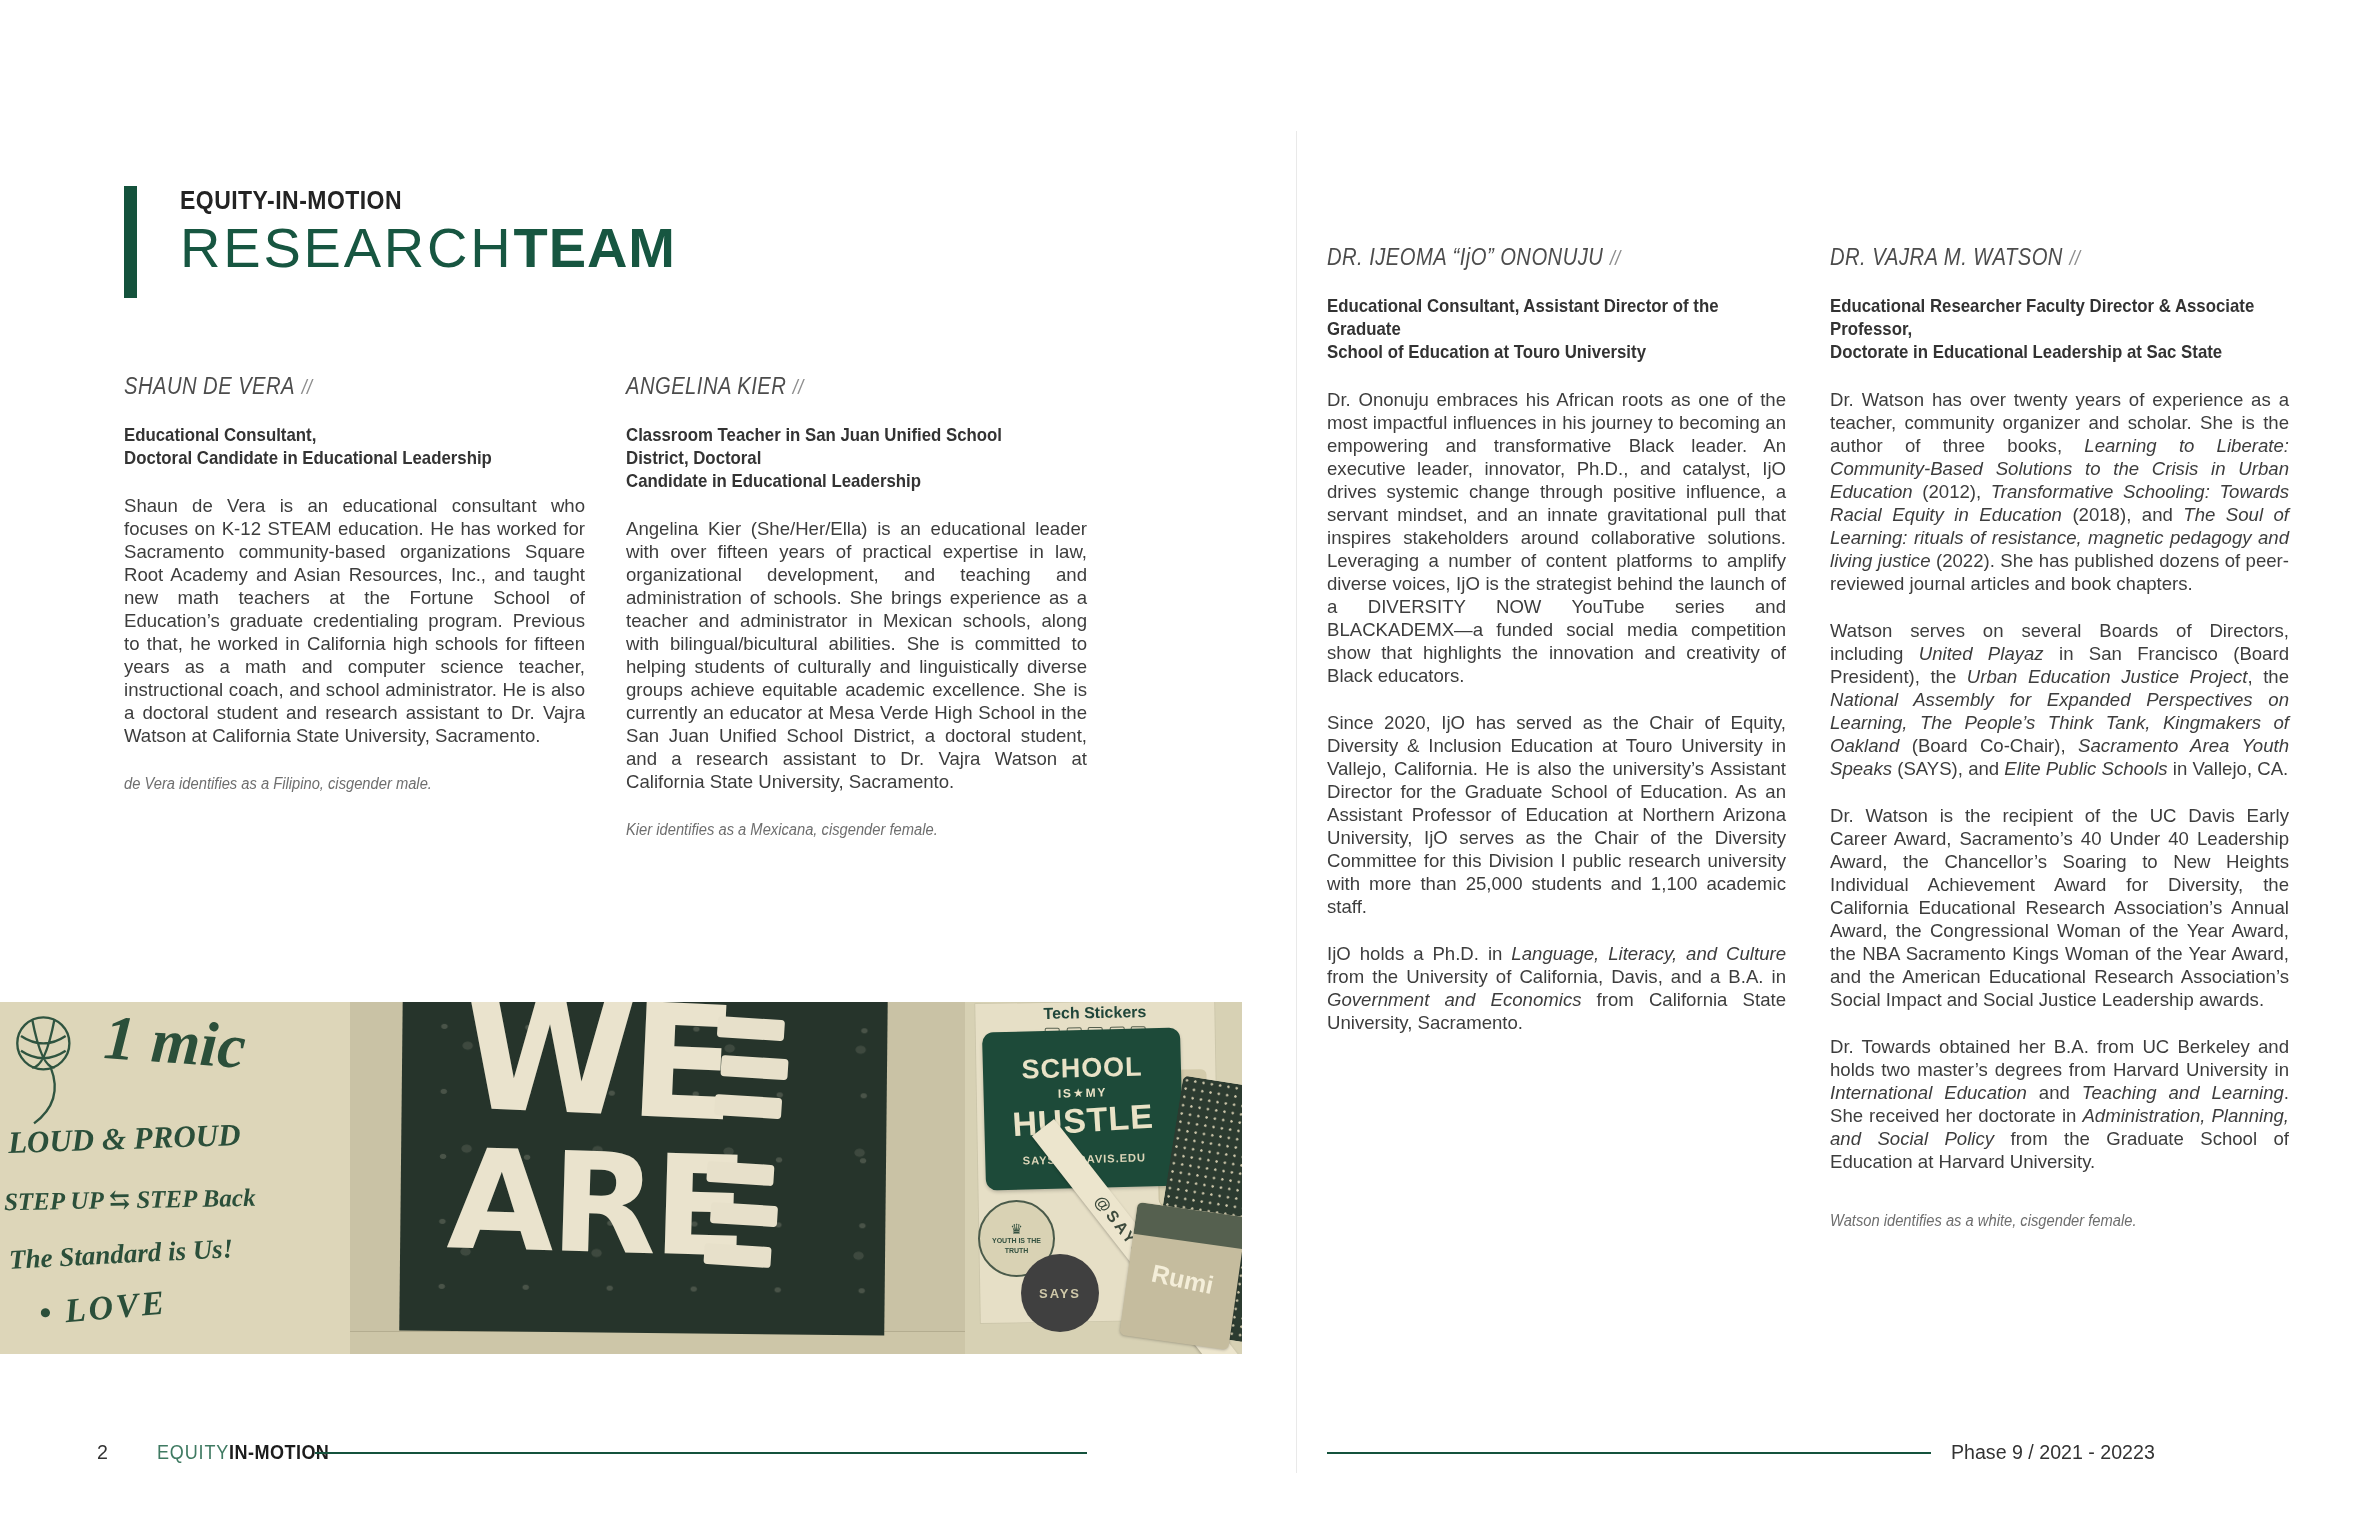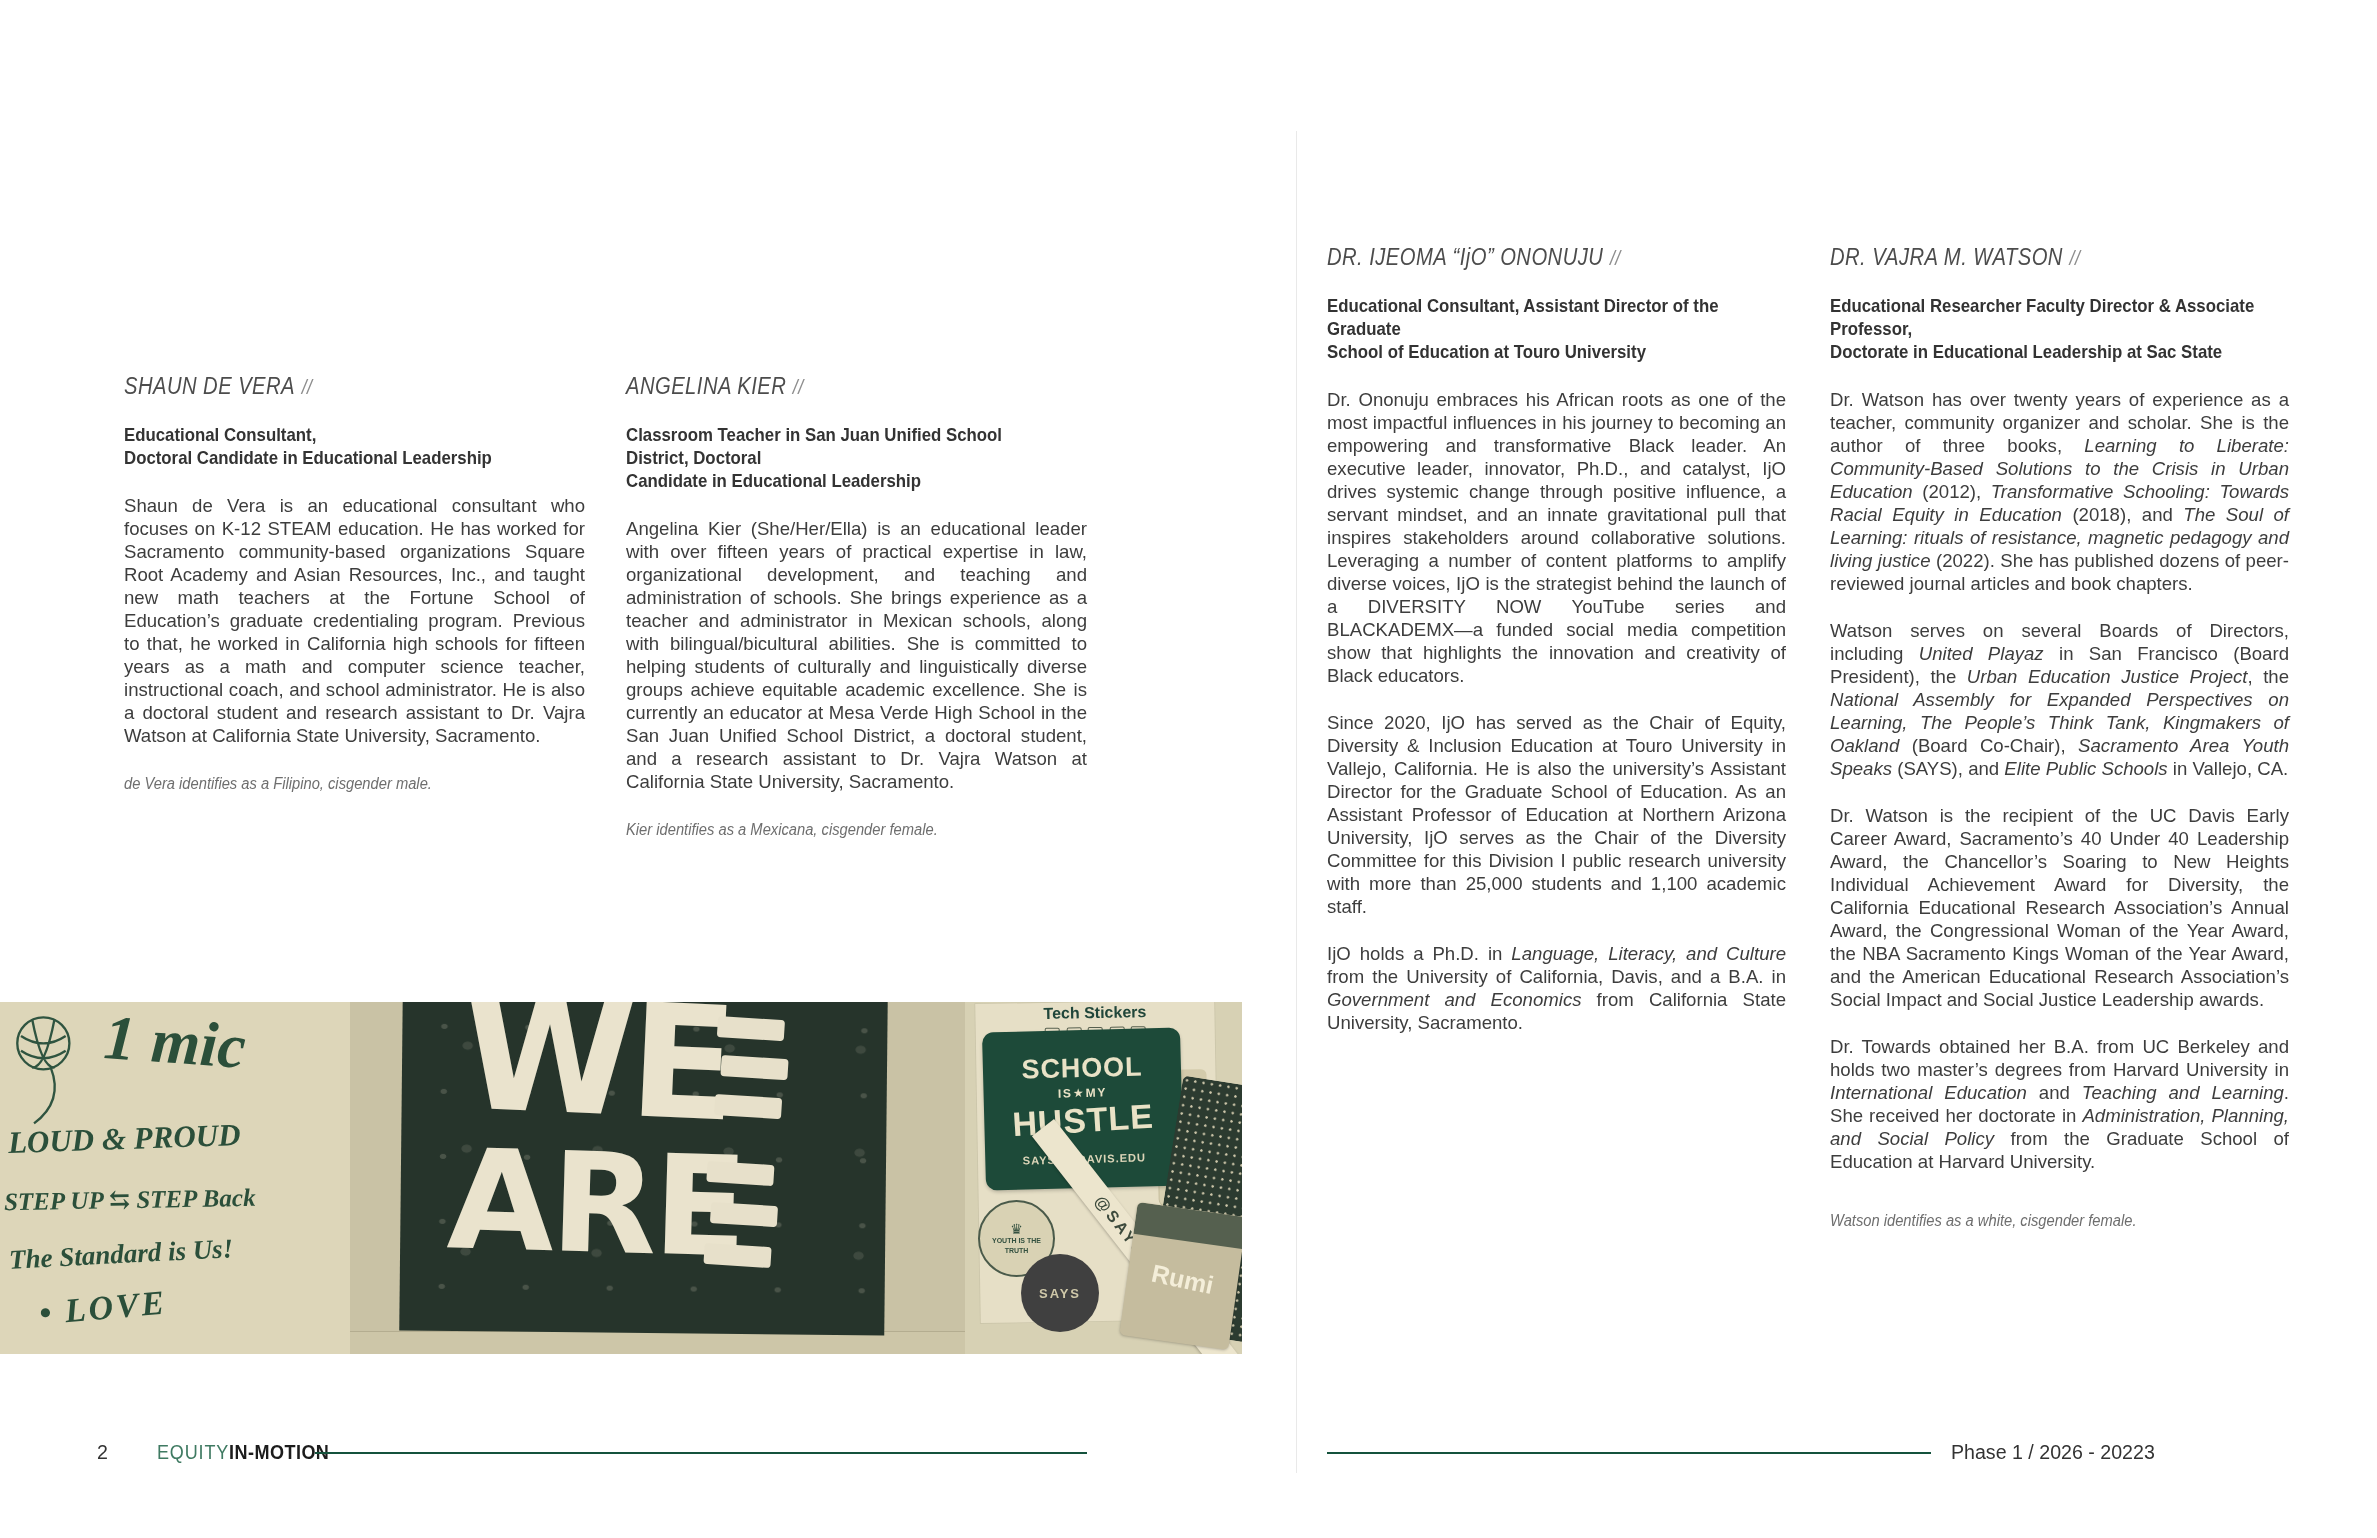--- a/index.html
+++ b/index.html
@@ -99,20 +99,27 @@
   .fr-label{left:1951px;top:1441px;white-space:nowrap;}
   .fr-num{left:2144px;top:1441px;}
 </style>
 </head>
 <body>
 
 <div class="spread">
 
   <div class="page-divider"></div>
 
+  <header class="masthead">
+    <div class="accent-bar"></div>
+    <div>
+      <div class="eyebrow">EQUITY-IN-MOTION</div>
+      <h1 class="title"><span class="title-light">RESEARCH</span><span class="title-bold">TEAM</span></h1>
+    </div>
+  </header>
 
   <section class="bio col-devera">
     <h2 class="bio-name"><span>SHAUN DE VERA</span><span class="slashes">//</span></h2>
     <p class="bio-role">Educational Consultant,
 Doctoral Candidate in Educational Leadership</p>
     <div class="bio-body">
       <p><span>Shaun de Vera is an educational consultant who focuses on K-12 STEAM education. He has worked for Sacramento community-based organizations Square Root Academy and Asian Resources, Inc., and taught new math teachers at the Fortune School of Education’s graduate credentialing program. Previous to that, he worked in California high schools for fifteen years as a math and computer science teacher, instructional coach, and school administrator. He is also a doctoral student and research assistant to Dr. Vajra Watson at California State University, Sacramento.</span></p>
     </div>
     <p class="bio-note">de Vera identifies as a Filipino, cisgender male.</p>
   </section>
@@ -221,17 +228,17 @@
       </div>
 
     </div>
   </div>
 
   <div class="footer-el fl-num">2</div>
   <div class="footer-el fl-brand"><span class="brand-light">EQUITY</span><span class="brand-bold">IN-MOTION</span></div>
   <div class="rule rule-left"></div>
 
   <div class="rule rule-right"></div>
-  <div class="footer-el fr-label">Phase 1 / 2026 - 2022</div>
+  <div class="footer-el fr-label">Phase 9 / 2021 - 2022</div>
   <div class="footer-el fr-num">3</div>
 
 </div>
 
 
 </body></html>

